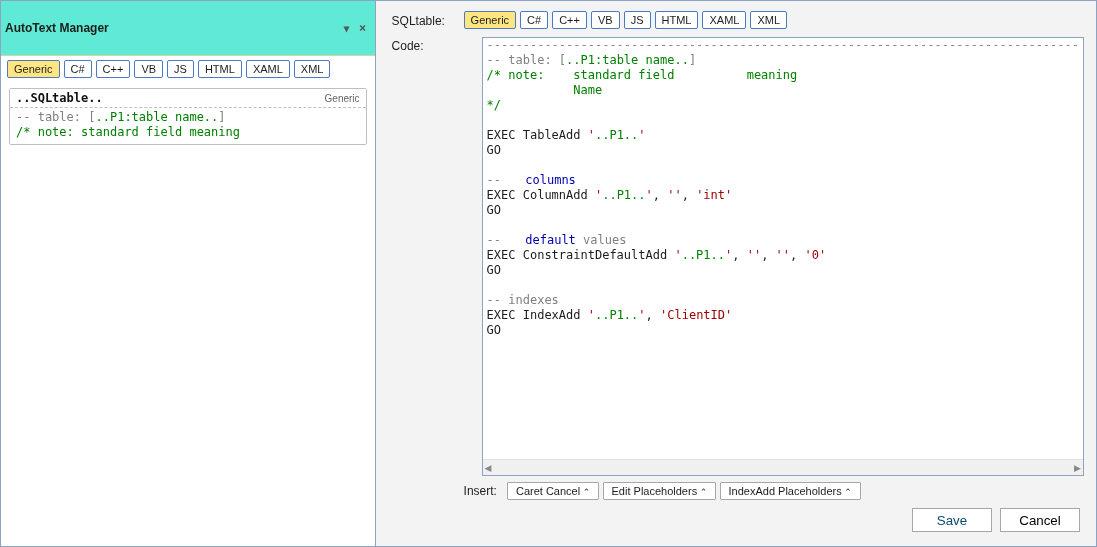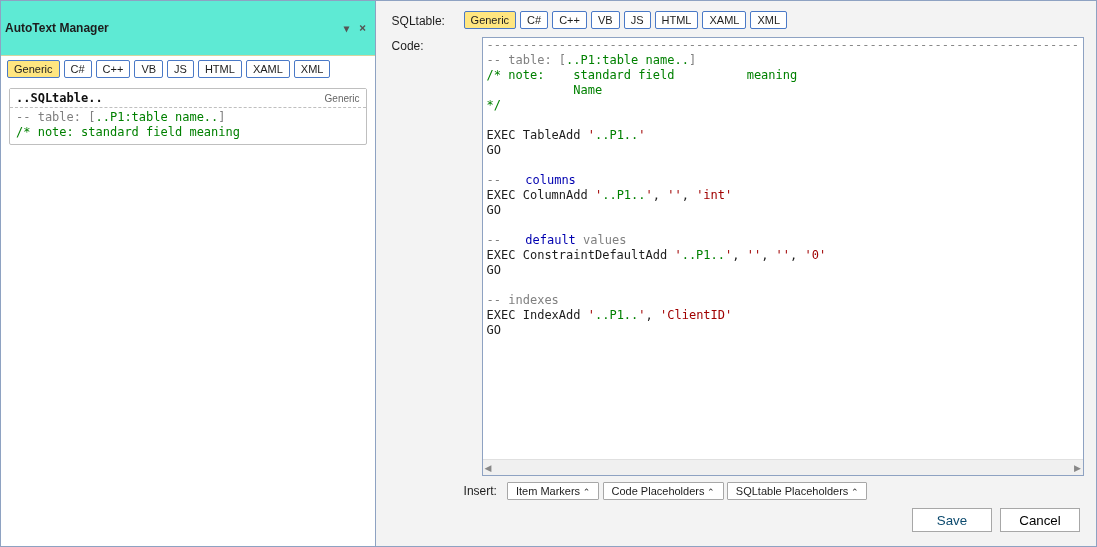--- a/index.html
+++ b/index.html
@@ -105,21 +105,21 @@
         <div class="codebox">
           <div class="code" id="code"><div><span class="dash">----------------------------------------------------------------------------------</span></div><div><span class="c-gray">-- table: [</span><span class="c-green">..P1:table name..</span><span class="c-gray">]</span></div><div><span class="c-green">/* note:    standard field          meaning</span></div><div><span class="c-green">            Name</span></div><div><span class="c-green">*/</span></div><div>&nbsp;</div><div><span>EXEC TableAdd </span><span class="c-red">'</span><span class="c-green">..P1..</span><span class="c-red">'</span></div><div><span>GO</span></div><div>&nbsp;</div><div><span class="c-gray">-- </span><span class="c-blue">columns</span></div><div><span>EXEC ColumnAdd </span><span class="c-red">'</span><span class="c-green">..P1..</span><span class="c-red">'</span><span>, </span><span class="c-red">''</span><span>, </span><span class="c-red">'int'</span></div><div><span>GO</span></div><div>&nbsp;</div><div><span class="c-gray">-- </span><span class="c-blue">default</span><span class="c-gray"> values</span></div><div><span>EXEC ConstraintDefaultAdd </span><span class="c-red">'</span><span class="c-green">..P1..</span><span class="c-red">'</span><span>, </span><span class="c-red">''</span><span>, </span><span class="c-red">''</span><span>, </span><span class="c-red">'0'</span></div><div><span>GO</span></div><div>&nbsp;</div><div><span class="c-gray">-- indexes</span></div><div><span>EXEC IndexAdd </span><span class="c-red">'</span><span class="c-green">..P1..</span><span class="c-red">'</span><span>, </span><span class="c-red">'ClientID'</span></div><div><span>GO</span></div></div>
           <div class="hscroll">
             <span class="arrow">◀</span>
             <span class="arrow">▶</span>
           </div>
         </div>
       </div>
       <div class="insertbar">
         <label style="font-weight:400">Insert:</label>
-        <span id="insert-btns"><span class="dropbtn">Item Markers</span> <span class="dropbtn">Code Placeholders</span> <span class="dropbtn">SQLtable Placeholders</span> </span>
+        <span id="insert-btns"><span class="dropbtn">Caret Cancel</span> <span class="dropbtn">Edit Placeholders</span> <span class="dropbtn">IndexAdd Placeholders</span> </span>
       </div>
       <div class="footer">
         <button class="btn" disabled="">Save</button>
         <button class="btn">Cancel</button>
       </div>
     </div>
   </div>
 </div>
 
 </body></html>

